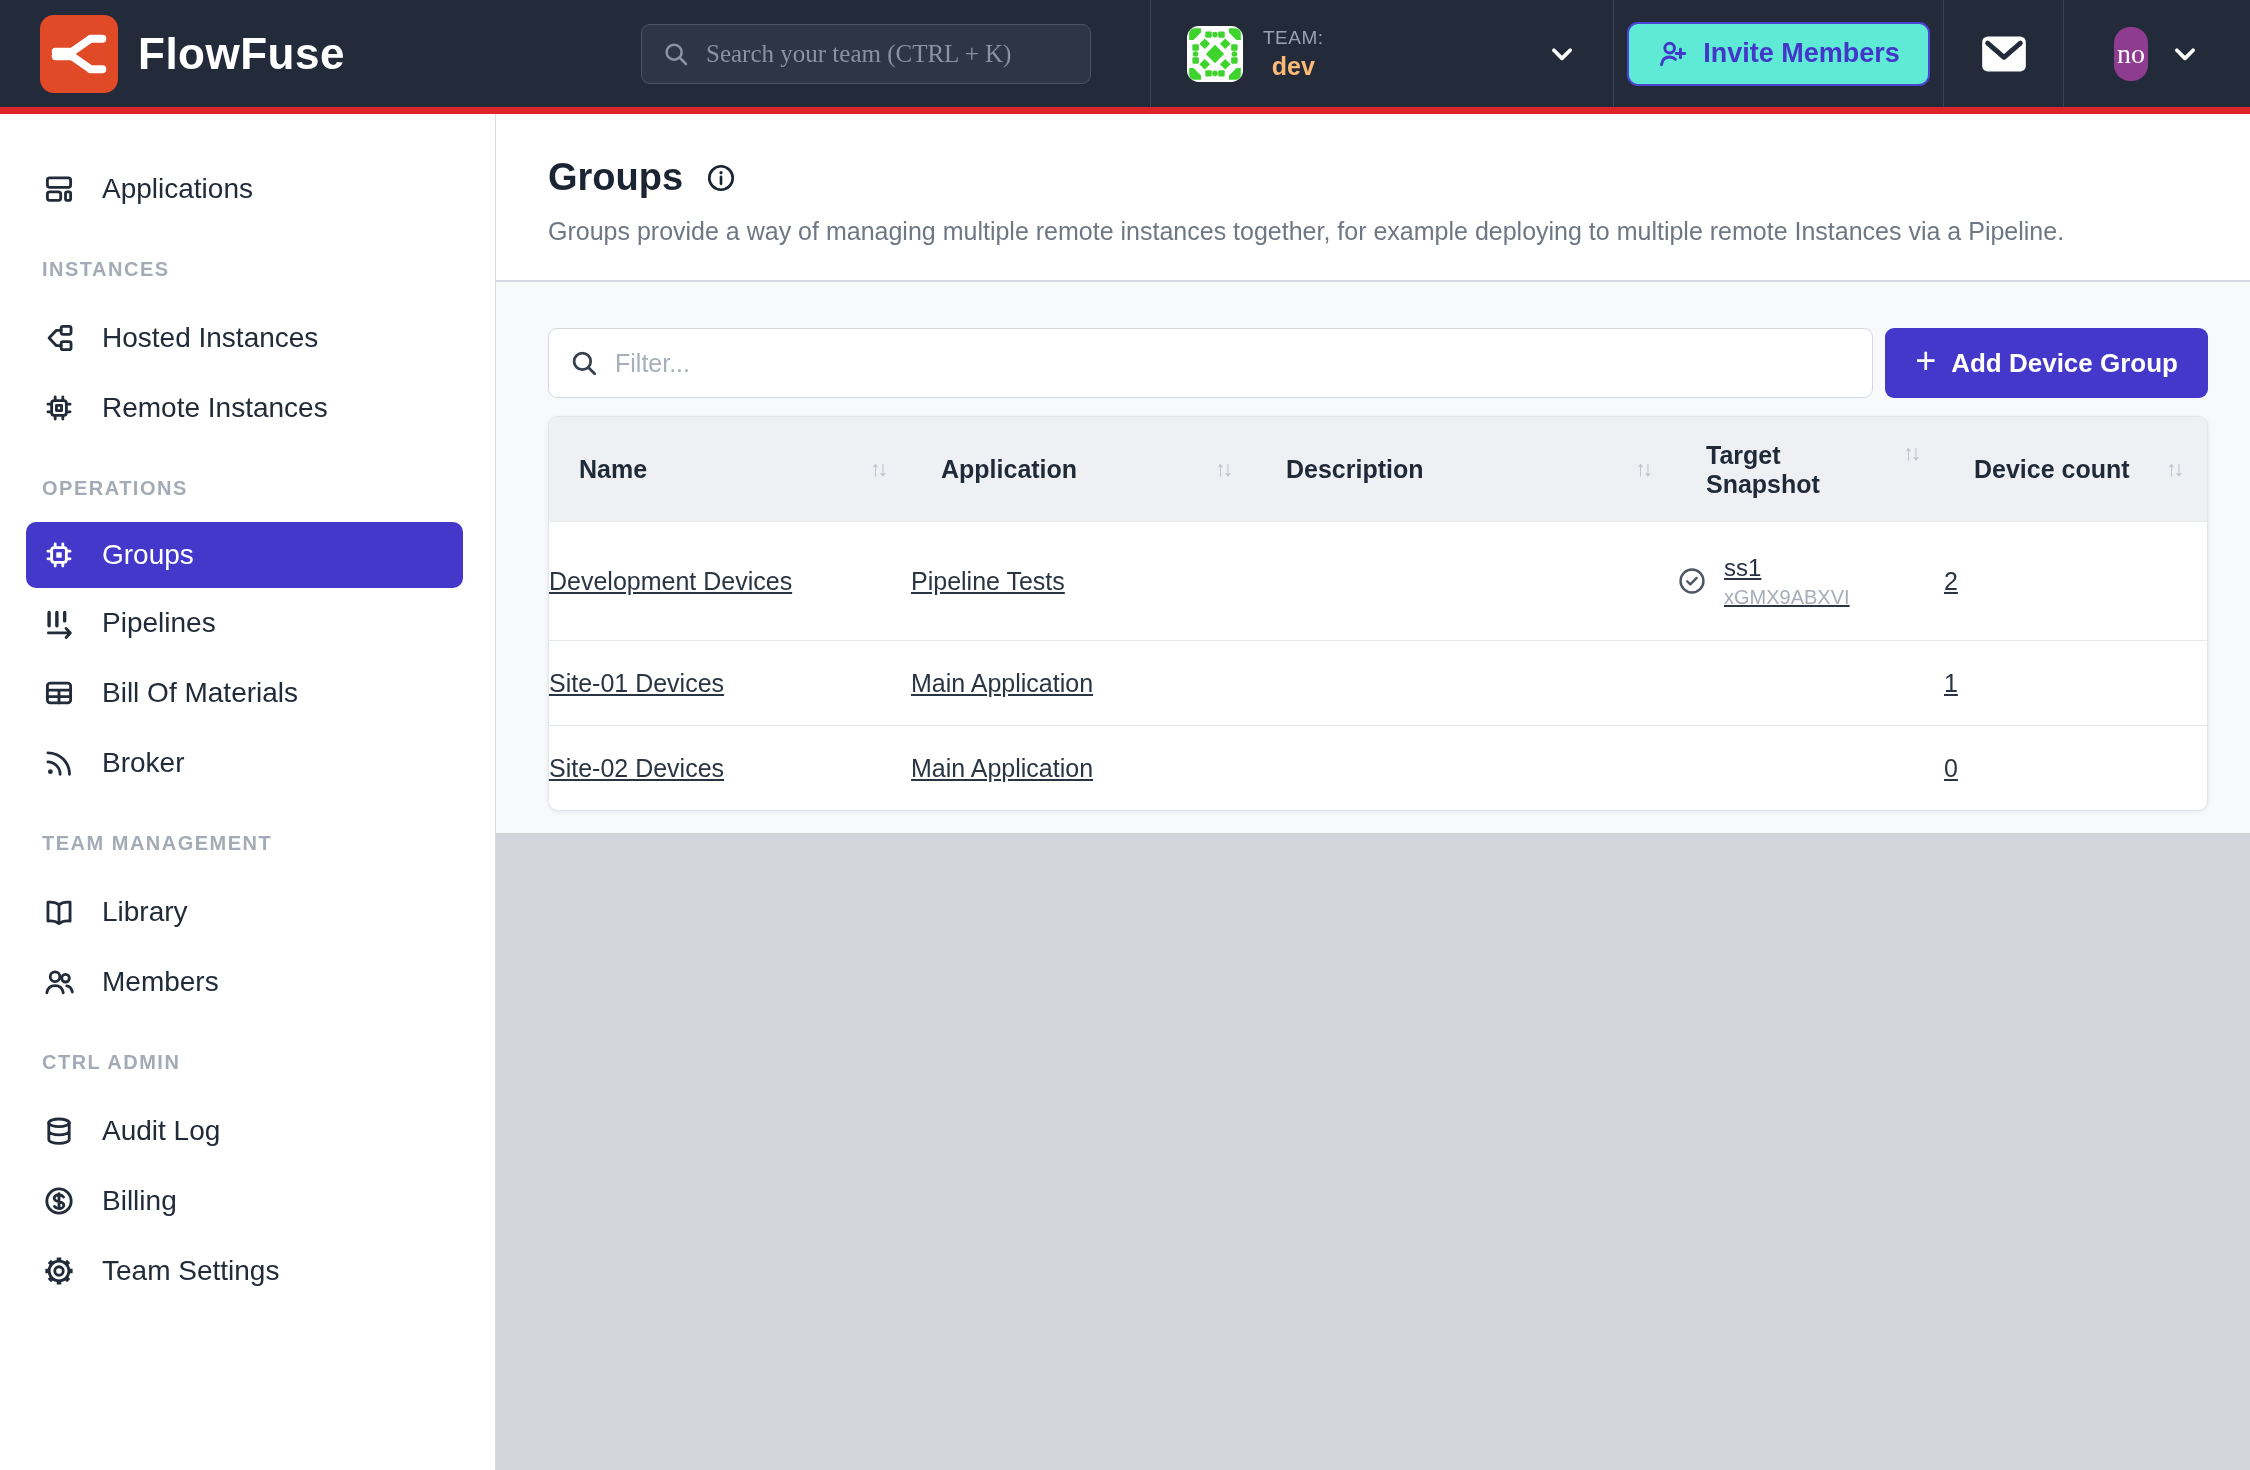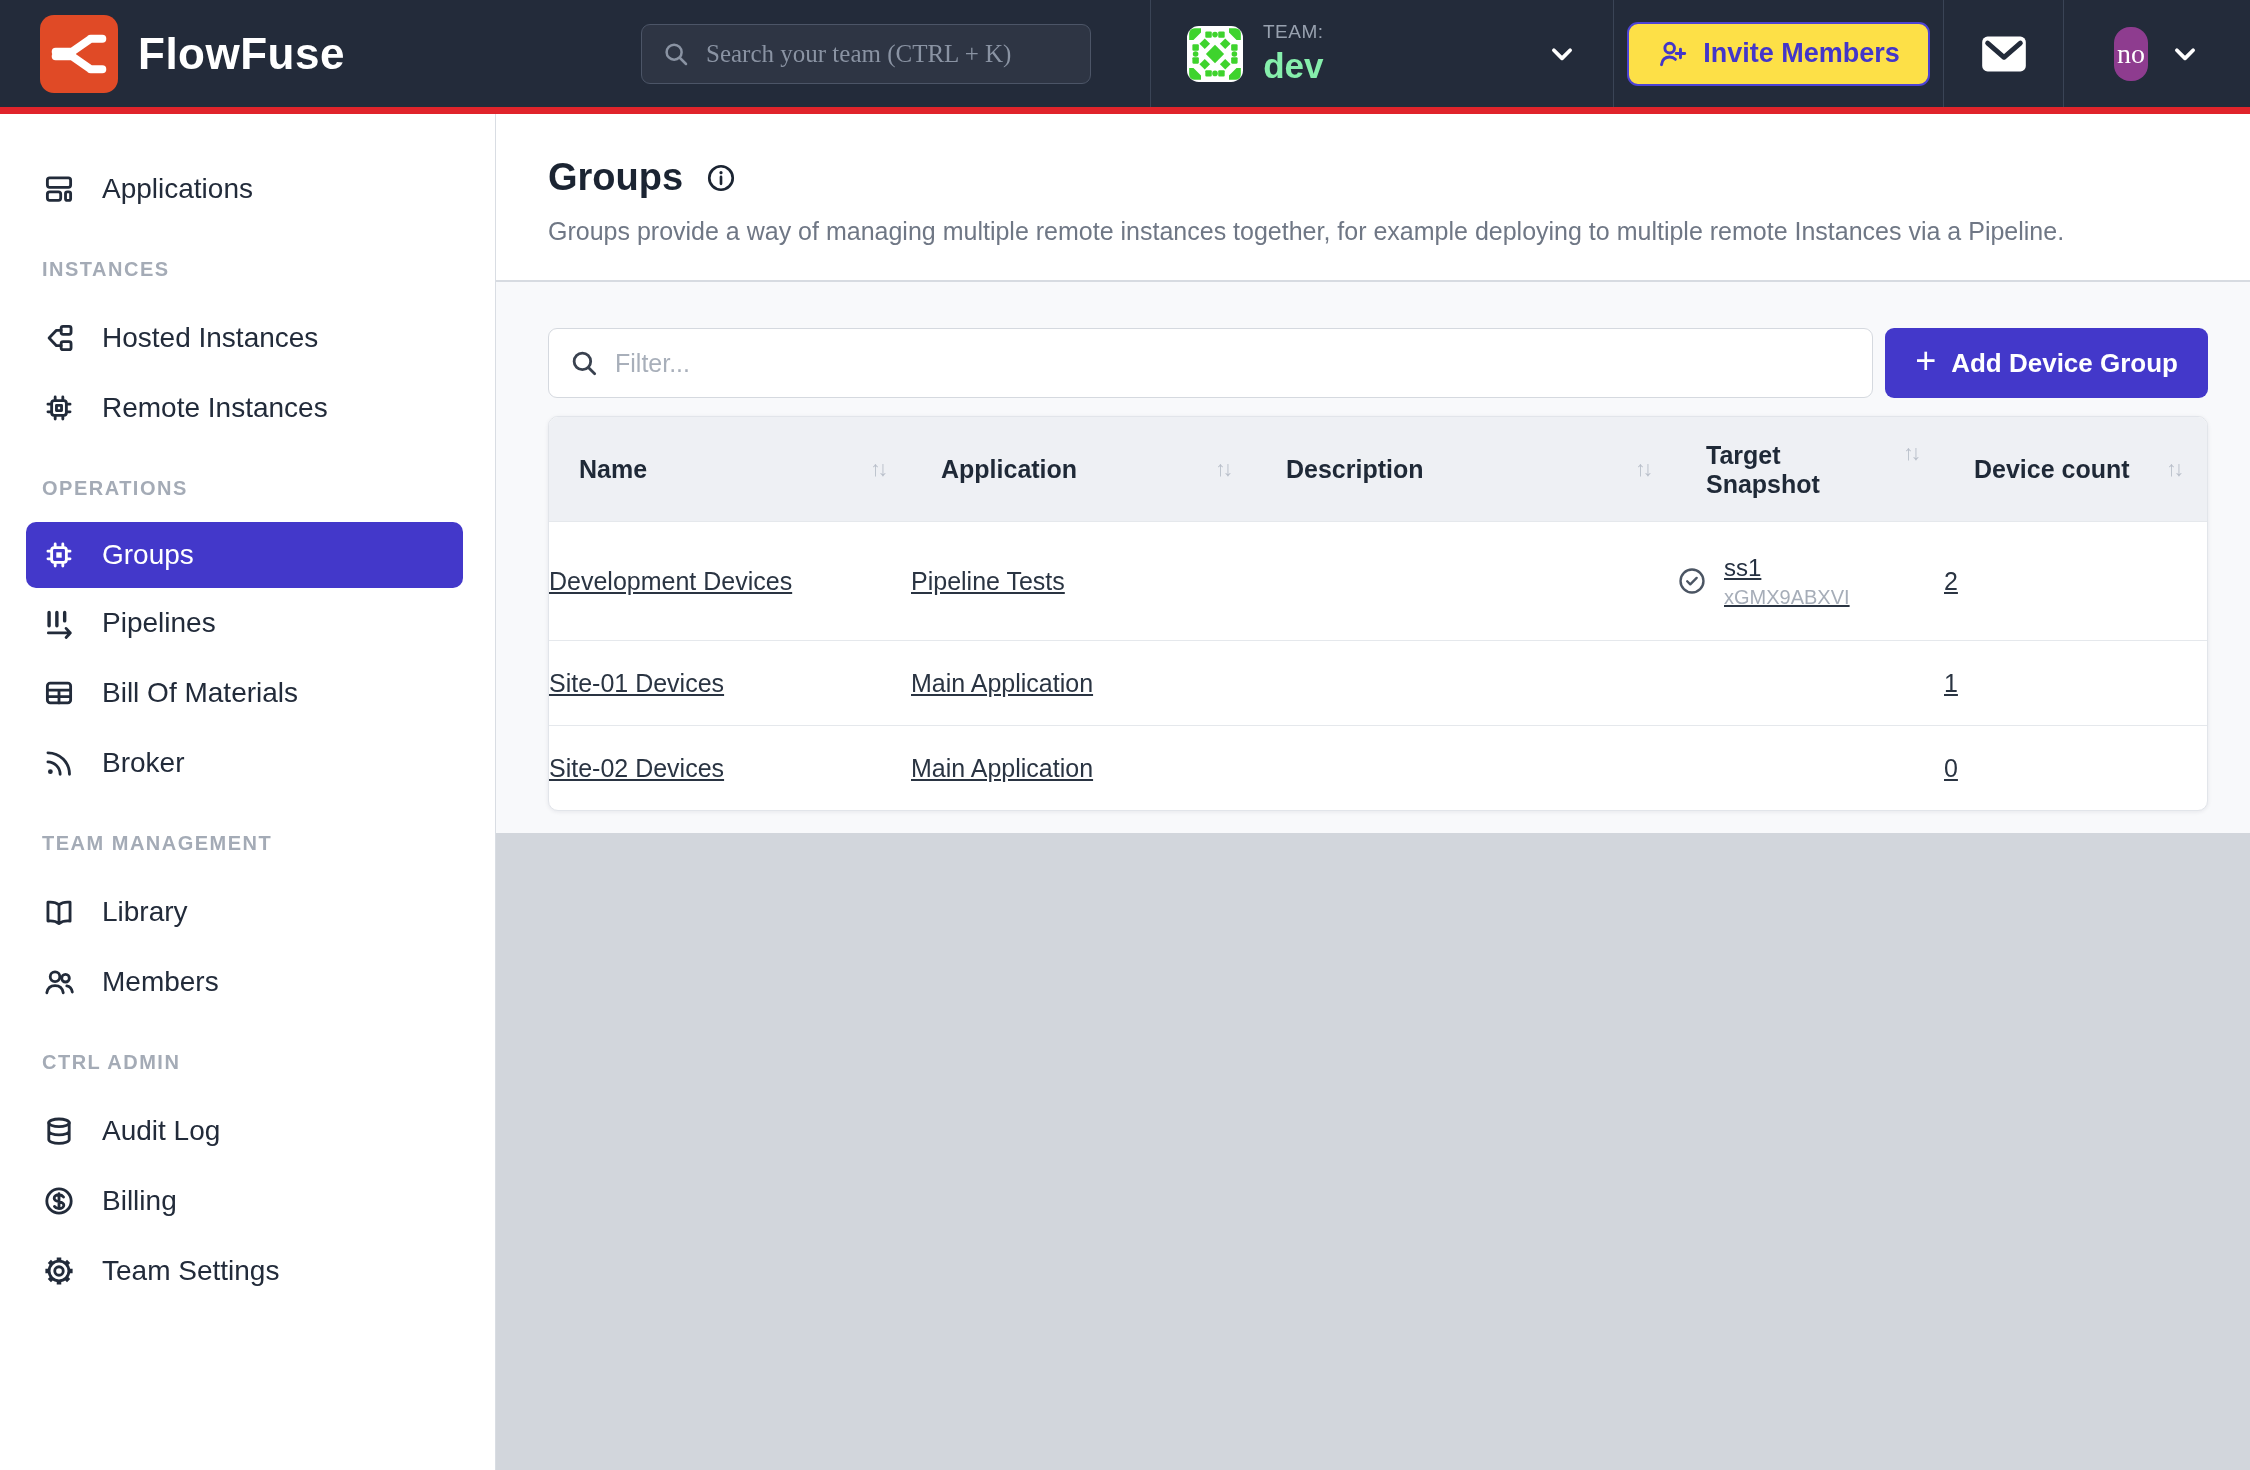--- a/index.html
+++ b/index.html
@@ -29,26 +29,26 @@
     font-family:Liberation Serif, serif;
   }
   .hsearch input::placeholder { color:#8A93A3; }
   .hsearch .mag { position:absolute; left:20px; top:15px; }
   .hspacer { flex:1; }
   .hsec { height:100%; display:flex; align-items:center; border-left:1.5px solid #3A4456; }
   .hsec.team { width:463px; padding:0 36px; gap:20px;text-align:center; }
   .team-avatar { width:56px; height:56px; flex:0 0 auto; }
   .team-meta { display:flex; flex-direction:column; gap:3px; }
   .team-label { color:#98A1AF; font-size:19px; letter-spacing:.5px; }
-  .team-name { color:#86efac; font-size:35px; font-weight:700; }
+  .team-name { color:#fdba74; font-size:25px; font-weight:700; }
   .team-chev { margin-left:auto; }
   .hsec.invite { width:330px; justify-content:center; }
   .invite-btn {
     display:flex; align-items:center; gap:14px; height:64px; padding:0 28px;
-    background:#fde047; border:2.5px solid #4D43D4; border-radius:11px;
+    background:#5eead4; border:2.5px solid #4D43D4; border-radius:11px;
     color:#4336C9; font-size:27px; font-weight:700; cursor:pointer;
     font-family:inherit;
   }
   .hsec.mail { width:120px; justify-content:center; }
   .hsec.user { width:187px; justify-content:center; gap:22px; }
   .user-avatar {
     width:34px; height:54px; border-radius:16px; background:#8E3C8F;
     color:#fff; font-size:28px; display:flex; align-items:center; justify-content:center;
     font-family:"Liberation Serif","DejaVu Serif",serif;
   }

